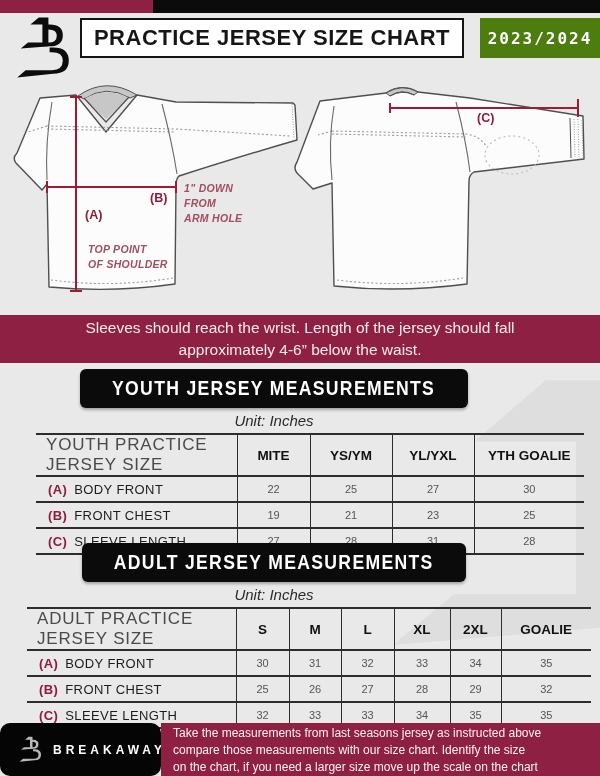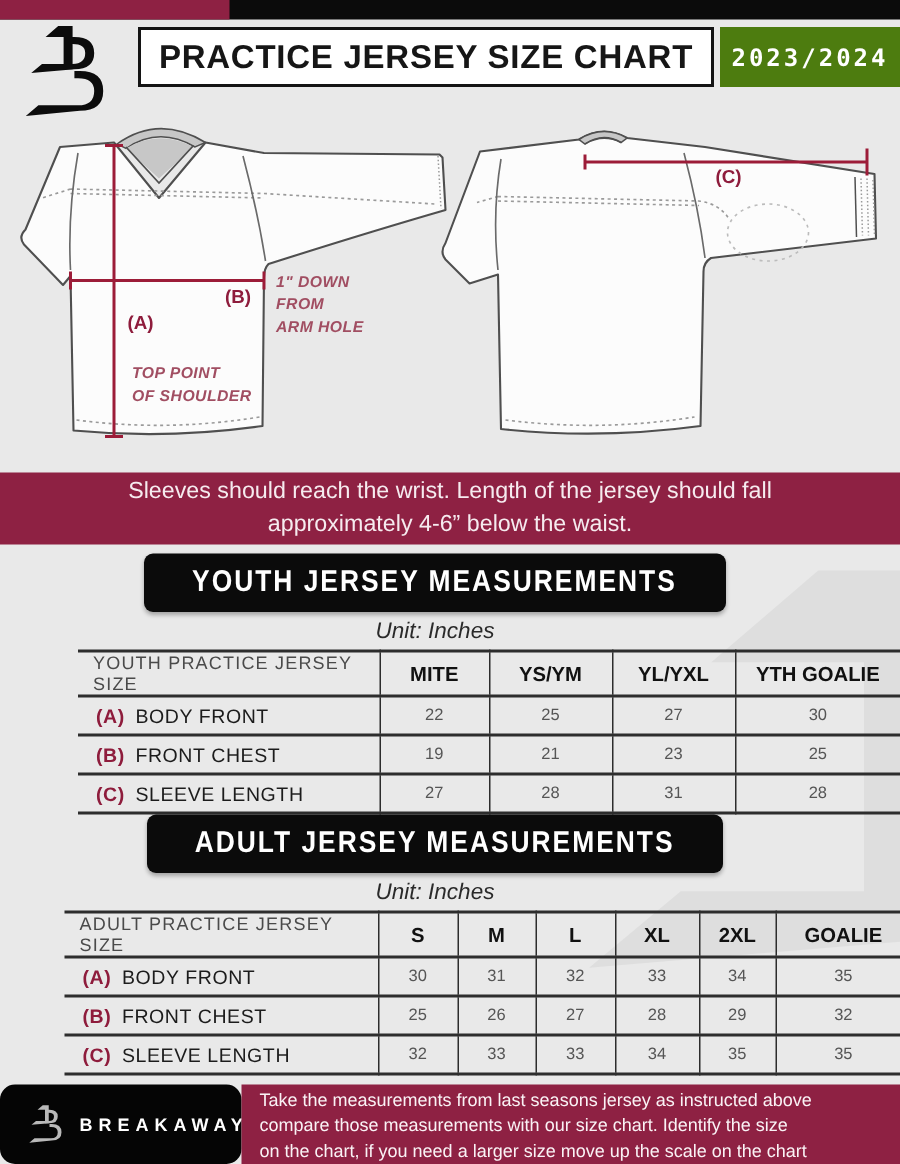--- a/index.html
+++ b/index.html
@@ -8,21 +8,21 @@
     position:relative; width:600px; height:776px; margin:0 auto;
     background:#e9e9e9; overflow:hidden;
     font-family:"Liberation Sans", sans-serif;
   }
   
   .topstrip { position:absolute; top:0; left:0; width:600px; height:13px; background:#0b0b0b; }
   .strip-maroon { position:absolute; top:0; left:0; width:153px; height:13px; background:#8e2143; }
   
   .logo-header { position:absolute; left:16px; top:15px; width:60px; height:66px; color:#0c0c0c; z-index:3; }
   .titlebox {
-    position:absolute; left:92px; top:18px; width:384px; height:40px;
+    position:absolute; left:80px; top:18px; width:384px; height:40px;
     background:#ffffff; border:2px solid #141414;
     display:flex; align-items:center; justify-content:center;
     font-weight:bold; font-size:22px; letter-spacing:.5px; color:#161616; z-index:2;
   }
   .yearbox {
     position:absolute; left:480px; top:18px; width:120px; height:40px;
     background:#4d7c0f; color:#ffffff;
     display:flex; align-items:center; justify-content:center;
     font-family:"DejaVu Sans Mono", monospace; font-weight:bold;
     font-size:16px; letter-spacing:2px; z-index:2;
@@ -36,40 +36,40 @@
   }
   
   .fit-banner {
     position:absolute; left:0; top:315px; width:600px; height:48px; background:#8e2143;
     color:#f6ebef; display:flex; align-items:center; justify-content:center; text-align:center;
     font-size:15.5px; line-height:1.42; white-space:pre-line; z-index:2;
   }
   
   .watermark { position:absolute; left:352px; top:360px; width:520px; height:560px; color:#dedede; z-index:0; }
   
-  .sec { position:absolute; left:16px; width:548px; z-index:1; }
+  .sec { position:absolute; left:0; width:548px; z-index:1; }
   .sec.youth { top:369px; }
   .sec.adult { top:543px; }
   .sec-title {
     width:max-content; margin:0 auto; background:#0b0b0b; color:#fff;
     border-radius:6px; padding:8px 10px; box-shadow:0 2px 3px rgba(0,0,0,.3);
   }
   .sec-title-text {
     display:inline-block; transform:scaleX(.88); transform-origin:center;
     font-weight:bold; font-size:20px; letter-spacing:1.5px; white-space:nowrap;
   }
   .unit { text-align:center; font-style:italic; font-weight:normal; font-size:15px; color:#2a2a2a; margin-top:4px; }
   table { border-collapse:collapse; table-layout:fixed; border-bottom:2px solid #2d2d2d; background:transparent; }
   .sec.youth table { margin:4px 0 0 36px; width:548px; }
   .sec.adult table { margin:4px 0 0 27px; width:564px; }
   tr { border-top:2px solid #2d2d2d; }
   th, td { height:26px; vertical-align:middle; }
   th + th, td + td { border-left:1.5px solid #2d2d2d; }
   th { font-size:13.5px; font-weight:bold; color:#111; text-align:center; }
-  th.lblh { text-align:left; padding-left:10px; font-weight:normal; font-size:12px; color:#4a4a4a; letter-spacing:.8px; }
+  th.lblh { text-align:left; padding-left:10px; font-weight:normal; font-size:17px; color:#4a4a4a; letter-spacing:.8px; }
   td.lbl { text-align:left; padding-left:12px; font-size:13px; color:#1c1c1c; letter-spacing:.4px; }
   .key { color:#8e1c3c; font-weight:bold; margin-right:7px; font-size:13px; }
   td.val { text-align:center; color:#555; font-size:11px; }
   
   .footerbar { position:absolute; left:0; top:723px; width:600px; height:53px; display:flex; z-index:2; }
   .brandbox { width:161px; background:#050505; display:flex; align-items:center; padding-left:19px;border-radius:10px; }
   .brand-logo { width:25px; height:29px; color:#b9b9b9; flex:none; }
   .brandname { color:#ffffff; font-weight:bold; font-size:12px; letter-spacing:4px; margin-left:9px; }
   .footnote {
     flex:1; background:#8e2143; color:#faf2f5; font-size:12px; line-height:17px;

